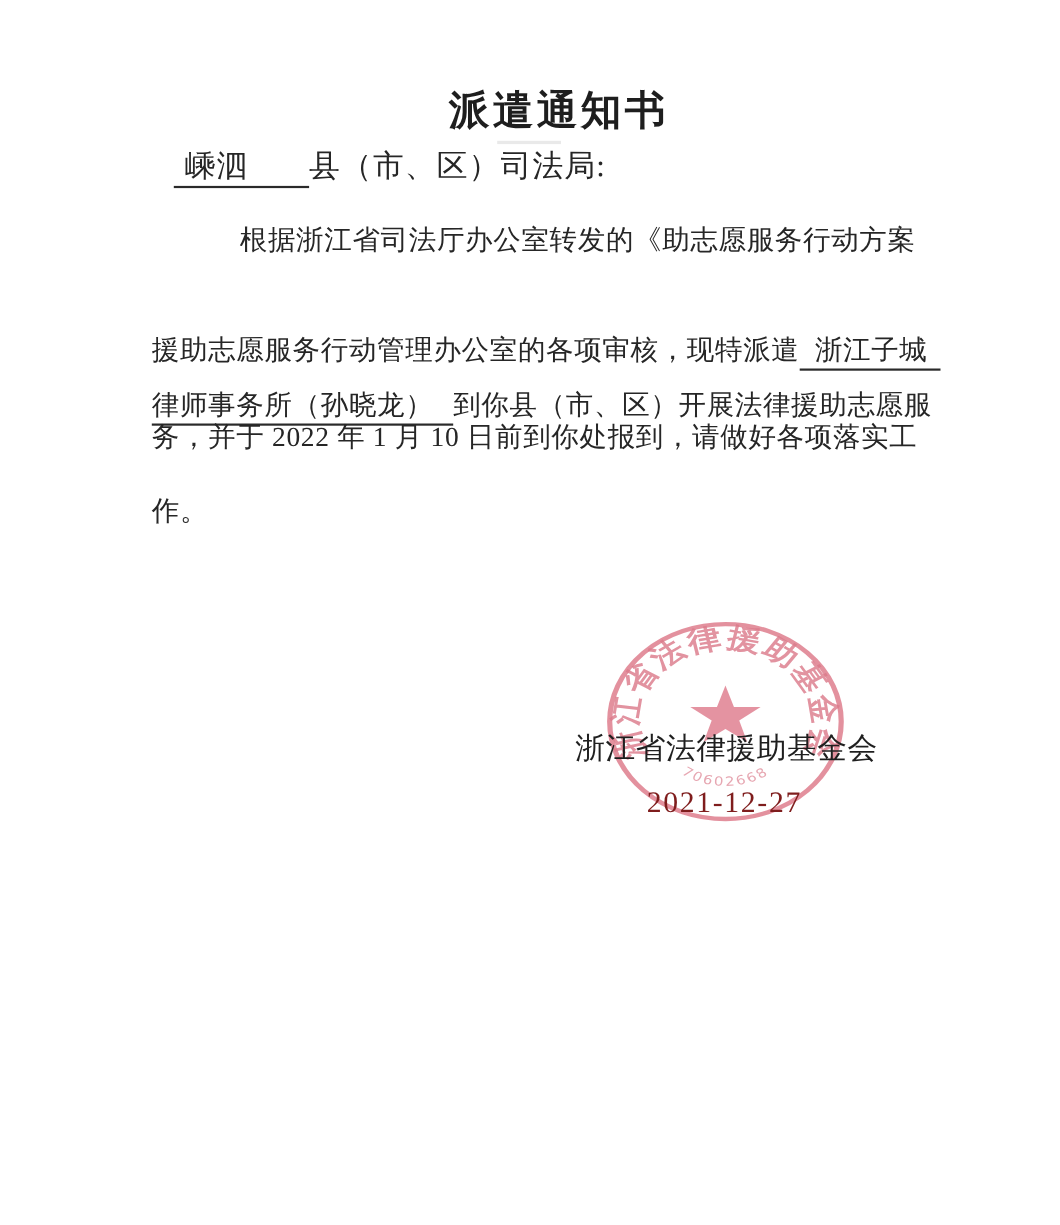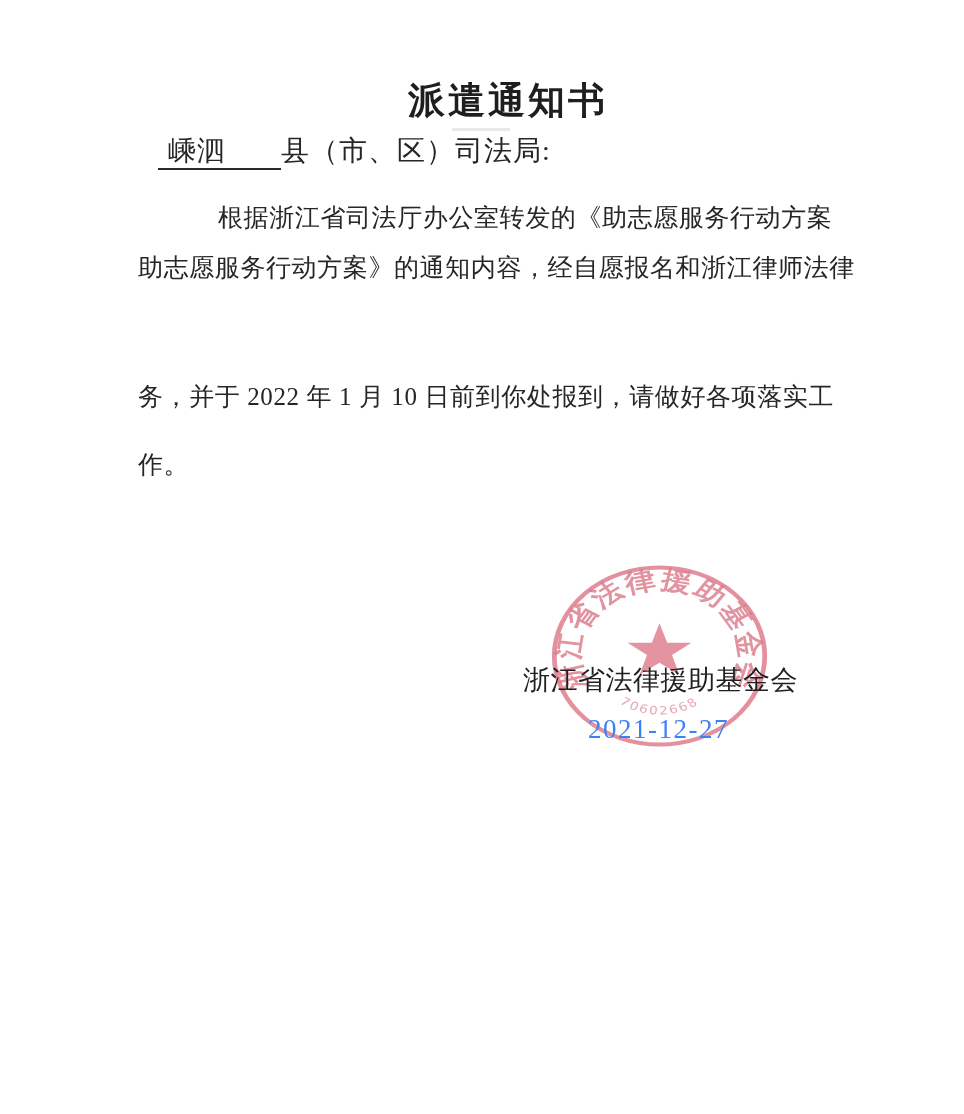--- a/index.html
+++ b/index.html
@@ -41,21 +41,21 @@
   .seal .code-text{
     font-family:"DejaVu Sans","Liberation Sans",sans-serif;
     font-size:13px;letter-spacing:2px;fill:#e295a2;
   }
   .sig-org{
     position:absolute;left:523px;top:662px;z-index:2;
     font-size:27px;letter-spacing:0.5px;color:#1f1f1f;white-space:nowrap;
   }
   .sig-date{
     position:absolute;left:588px;top:714px;z-index:2;
-    font-size:27px;letter-spacing:1.5px;color:#3b82f6;white-space:nowrap;
+    font-size:27px;letter-spacing:1.5px;color:#7f1d1d;white-space:nowrap;
   }
   .scan-streak{
     position:absolute;left:452px;top:128px;width:58px;height:3px;background:#e9e9e9;
   }
   .scan-speck{
     position:absolute;left:262px;top:895px;width:7px;height:9px;background:#efefef;border-radius:2px;
   }
 </style>
 </head>
 <body>
@@ -65,25 +65,28 @@
   <h1 class="title">派遣通知书</h1>
 
   <div class="salutation">
     <span class="u u-recipient">嵊泗</span><span>县（市、区）司法局:</span>
   </div>
 
   <div class="bline line-0 indent">
     <span>根据浙江省司法厅办公室转发的《助志愿服务行动方案</span>
   </div>
 
-  <div class="bline line-1">
-    <span>助志愿服务行动方案》的通知内容，经自愿报名和浙江律师法律</span>
+
+  <div class="bline line-2">
+    <span>援助志愿服务行动管理办公室的各项审核，现特派遣</span><span class="u u-mid">浙江子城</span>
   </div>
 
-
+  <div class="bline line-3">
+    <span class="u u-start">律师事务所（孙晓龙）</span><span>到你县（市、区）开展法律援助志愿服</span>
+  </div>
 
   <div class="bline line-4">
     <span>务，并于 2022 年 1 月 10 日前到你处报到，请做好各项落实工</span>
   </div>
 
   <div class="bline line-5">
     <span>作。</span>
   </div>
 
   <div class="seal">

